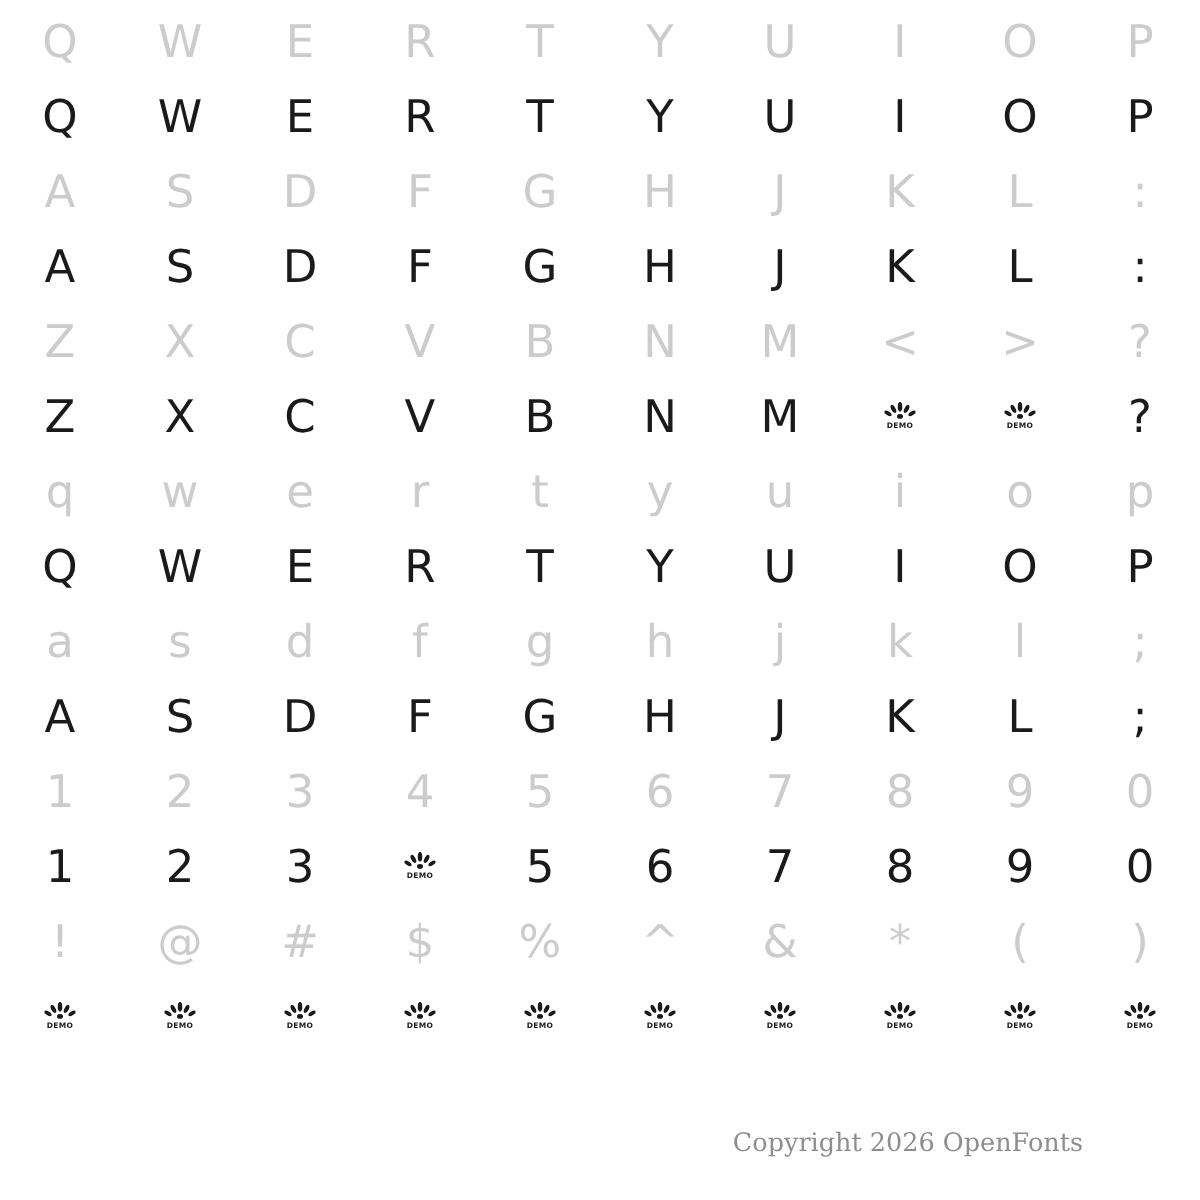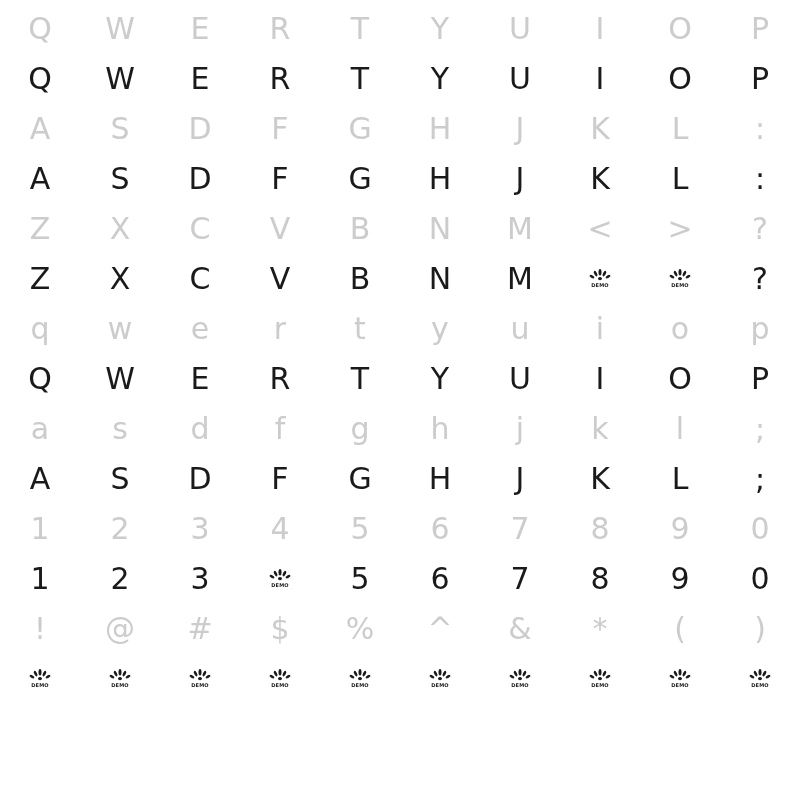--- a/index.html
+++ b/index.html
@@ -377,13 +377,14 @@
                 <ellipse cx="11" cy="3.2" rx="1.5" ry="3.2"></ellipse>
                 <ellipse cx="6.6" cy="4.6" rx="1.4" ry="3.0" transform="rotate(-28 6.6 4.6)"></ellipse>
                 <ellipse cx="15.4" cy="4.6" rx="1.4" ry="3.0" transform="rotate(28 15.4 4.6)"></ellipse>
                 <ellipse cx="3.0" cy="7.6" rx="1.3" ry="2.7" transform="rotate(-58 3.0 7.6)"></ellipse>
                 <ellipse cx="19.0" cy="7.6" rx="1.3" ry="2.7" transform="rotate(58 19.0 7.6)"></ellipse>
                 <ellipse cx="11" cy="9.6" rx="2.0" ry="1.6"></ellipse>
               </g>
             </svg><span class="word">DEMO</span></span></div>
       </div>
     </div>
+  <div class="footer">Copyright 2026 OpenFonts</div>
 </div>
 
 </body></html>

